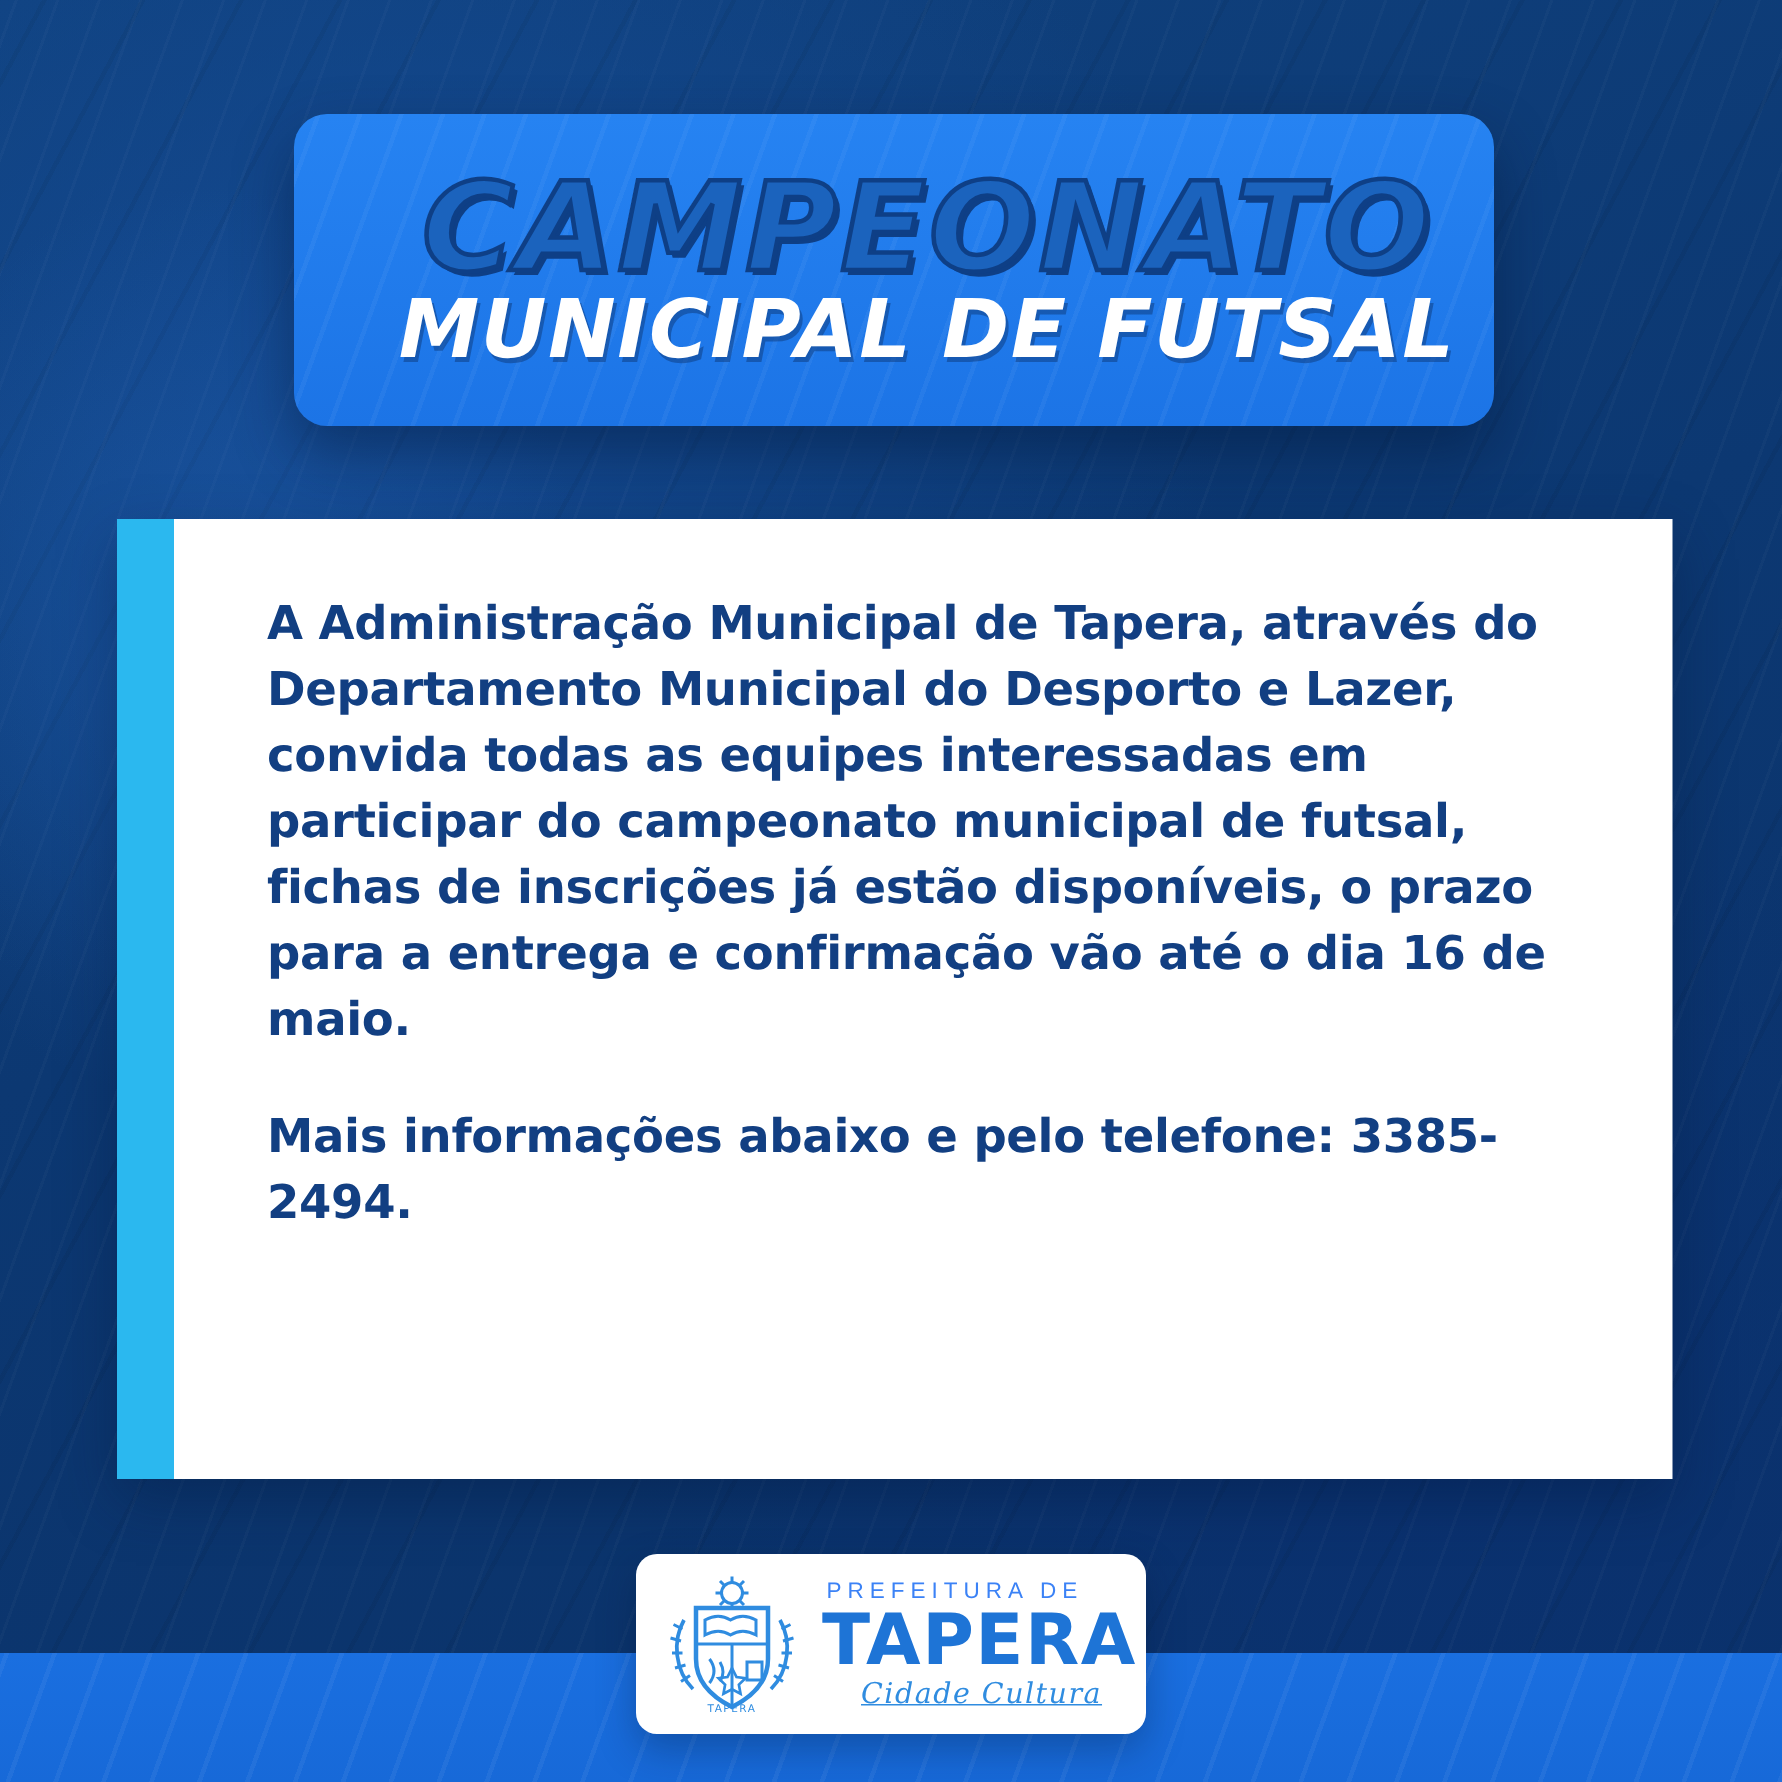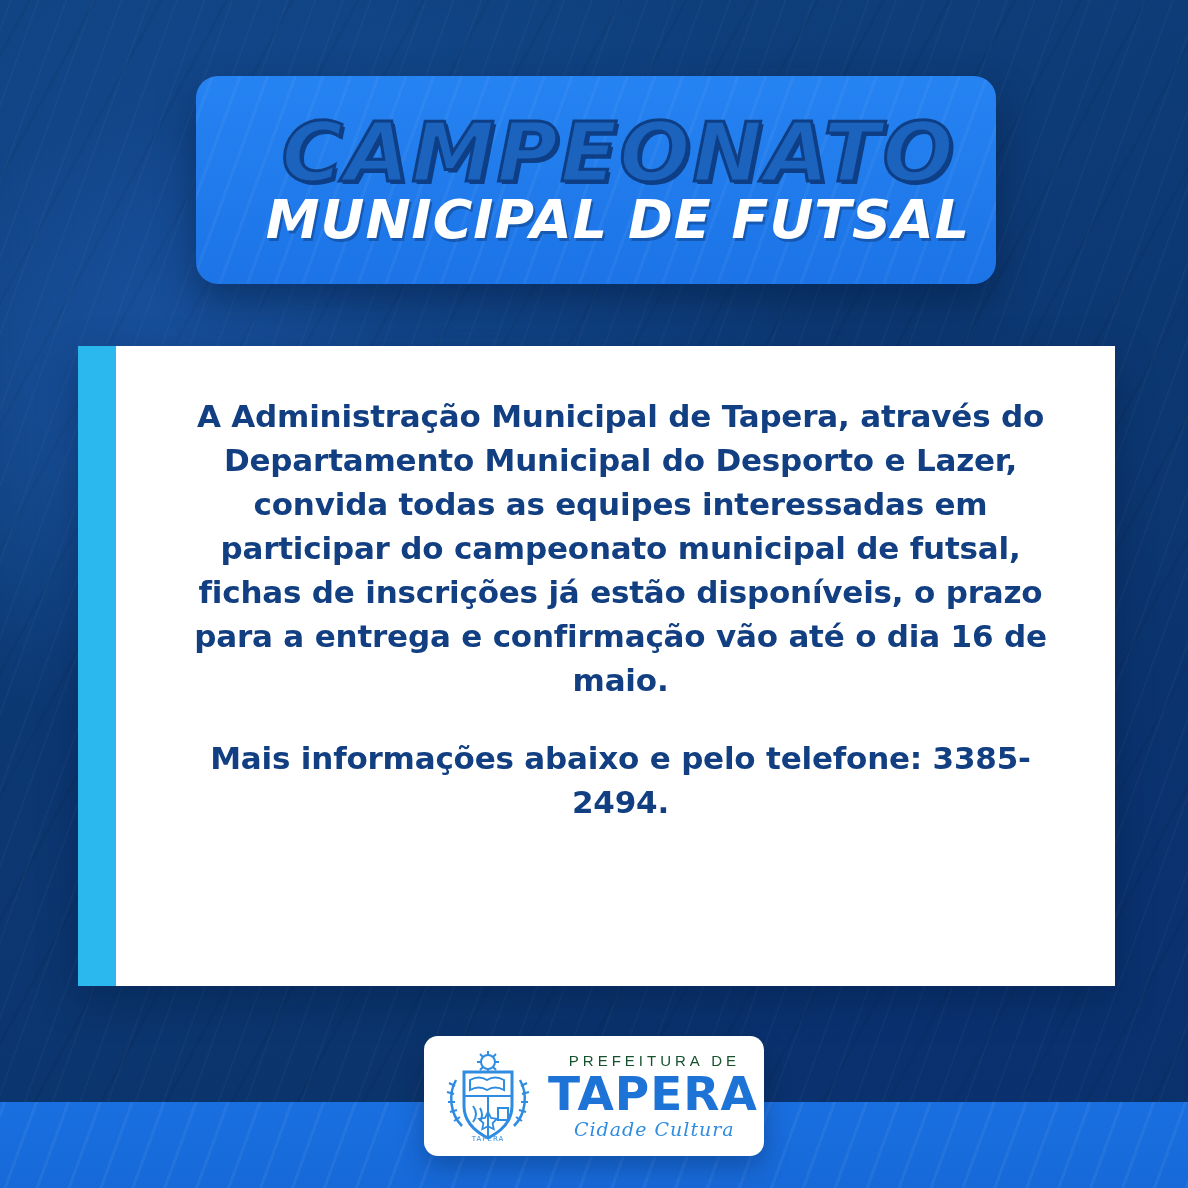--- a/index.html
+++ b/index.html
@@ -163,21 +163,20 @@
     flex-direction: column;
     gap: 34px;
   }
   .para {
     color: #123f82;
     font-family: "DejaVu Sans", sans-serif;
     font-weight: 700;
     font-size: 31px;
     line-height: 1.42;
     letter-spacing: -0.2px;
-    text-align: center;
   }
 
   
   .logo-badge {
     position: absolute;
     left: 424px;
     top: 1036px;
     width: 340px;
     height: 120px;
     background: #ffffff;
@@ -196,41 +195,41 @@
   .logo-text {
     display: flex;
     flex-direction: column;
     justify-content: center;
     line-height: 1;
   }
   .logo-pre {
     font-family: "Liberation Sans", sans-serif;
     font-size: 15px;
     letter-spacing: 4px;
-    color: #14532d;
+    color: #3b82f6;
     font-weight: 400;
     margin-bottom: 2px;
     margin-left: 3px;
-    text-align: center;
   }
   .logo-name {
     font-family: "DejaVu Sans", sans-serif;
     font-weight: 900;
     font-size: 47px;
     letter-spacing: 1px;
     color: #1e74d6;
   }
   .logo-slogan {
     font-family: "DejaVu Serif", serif;
     font-style: italic;
     font-size: 19px;
     color: #2f8ce0;
     margin-top: 3px;
     margin-left: 26px;
     letter-spacing: 1px;
+    text-decoration: underline;
   }
 </style>
 </head>
 <body>
 
 <div class="poster">
 
   <div class="texture"></div>
   <div class="glow-left"></div>
 

